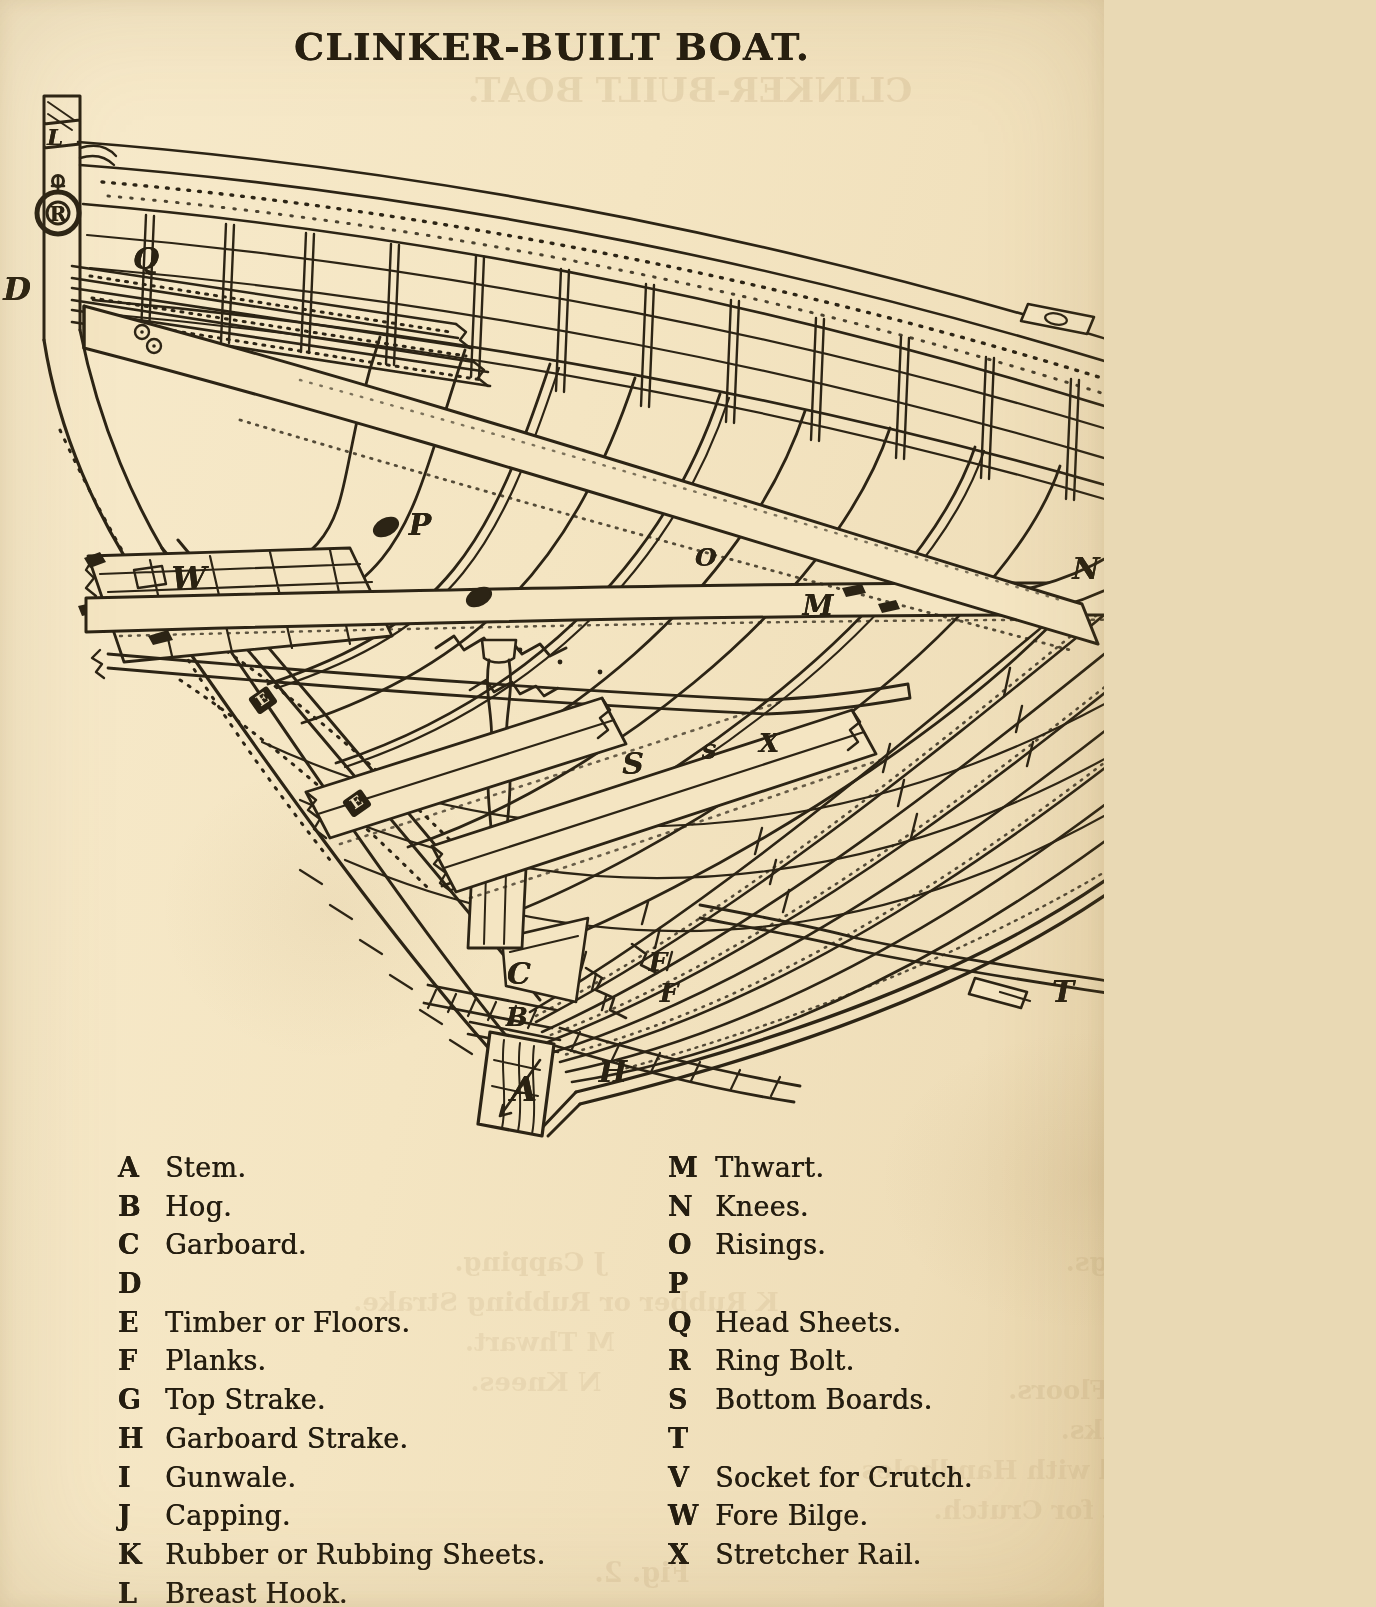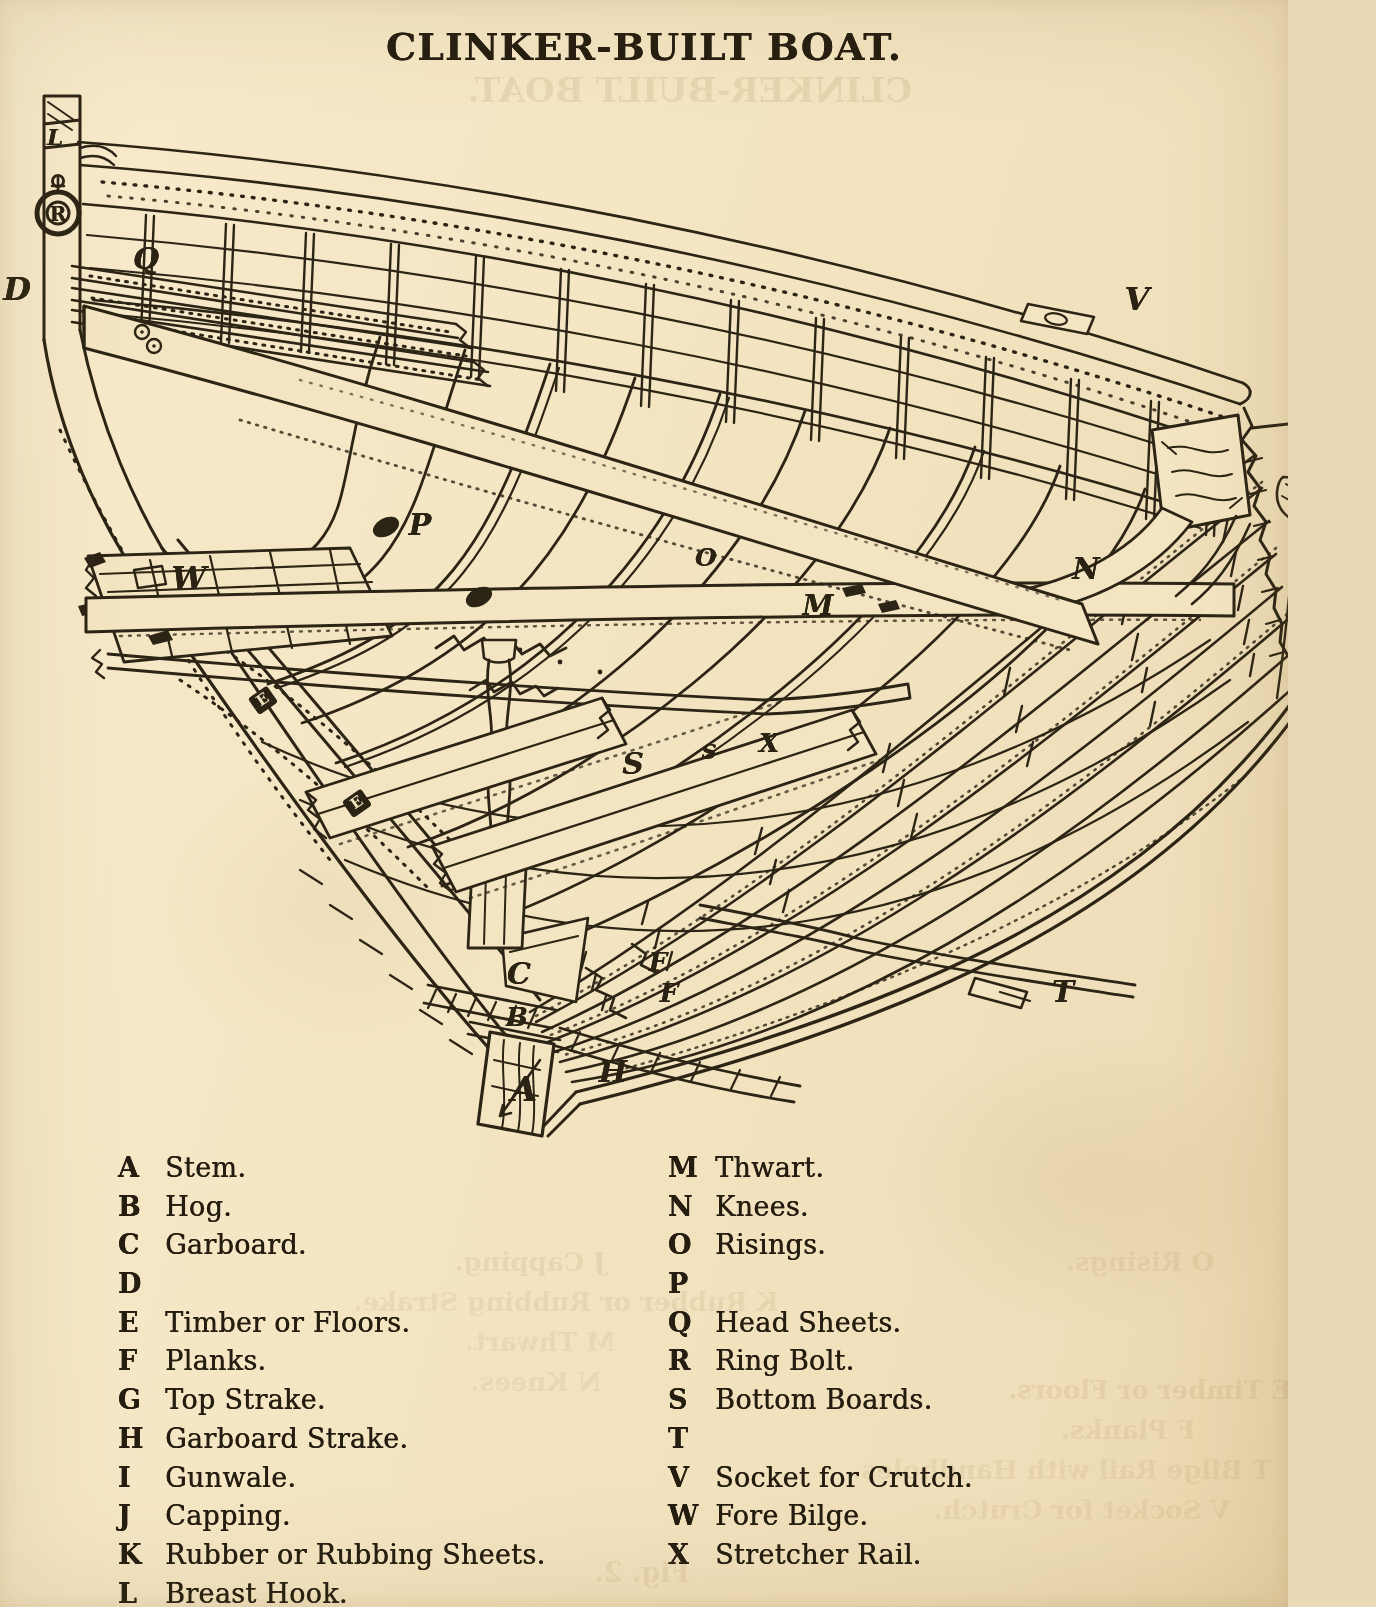--- a/index.html
+++ b/index.html
@@ -1,17 +1,17 @@
 <!DOCTYPE html>
 <html><head>
 <meta charset="utf-8">
 <style>
   html,body{margin:0;padding:0;background:#e9d9b4;}
   .page{
-    position:relative;width:1288px;height:1607px;overflow:hidden;
+    position:relative;width:1104px;height:1607px;overflow:hidden;
     background:linear-gradient(105deg,#f7eacb 0%,#f4e5c2 45%,#efdeb9 82%,#e8d4aa 100%);
     font-family:"DejaVu Serif","Liberation Serif",serif;
     color:#2c2415;
   }
   .page::after{
     content:"";position:absolute;inset:0;pointer-events:none;
     box-shadow:inset 0 0 120px rgba(140,105,50,.18), inset 0 0 18px rgba(140,105,50,.12);
   }
   .title{
     position:absolute;top:24px;left:0;width:100%;text-align:center;

